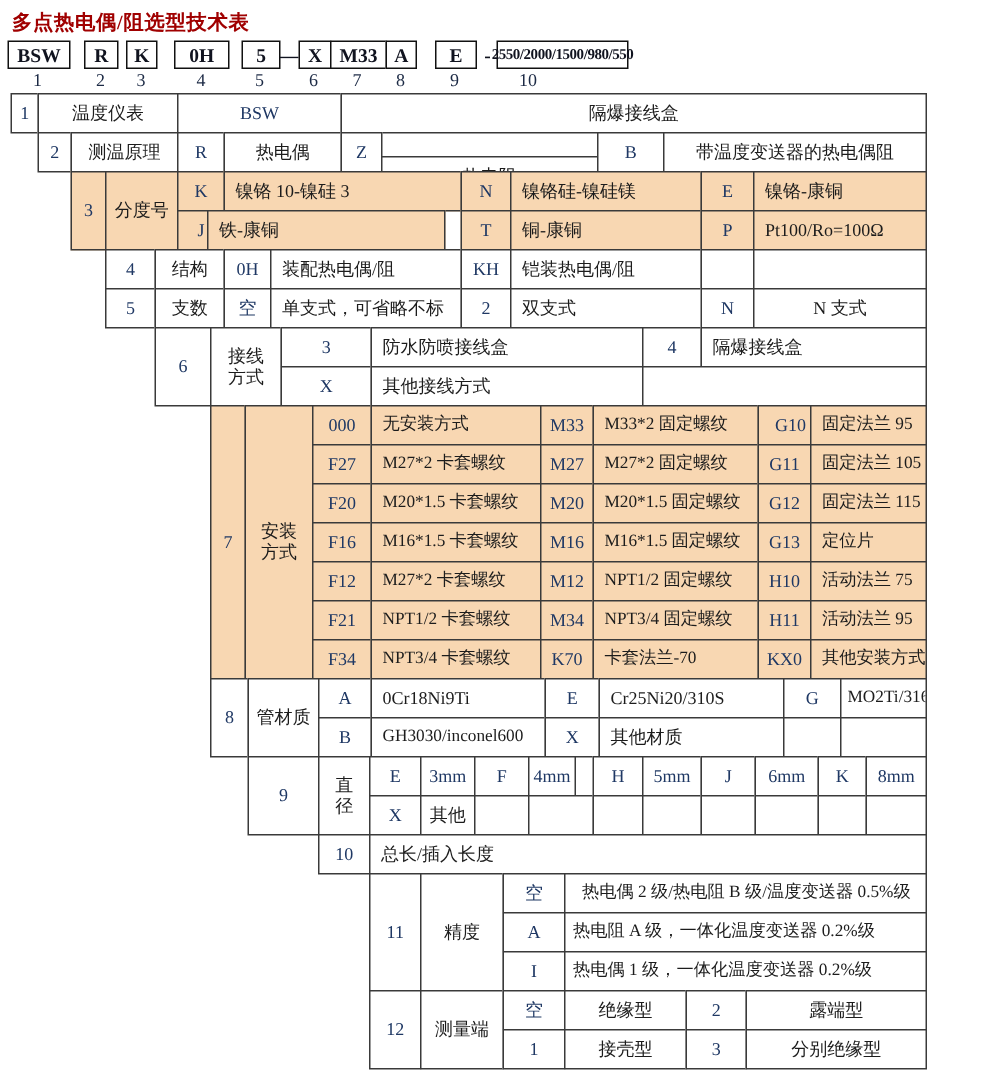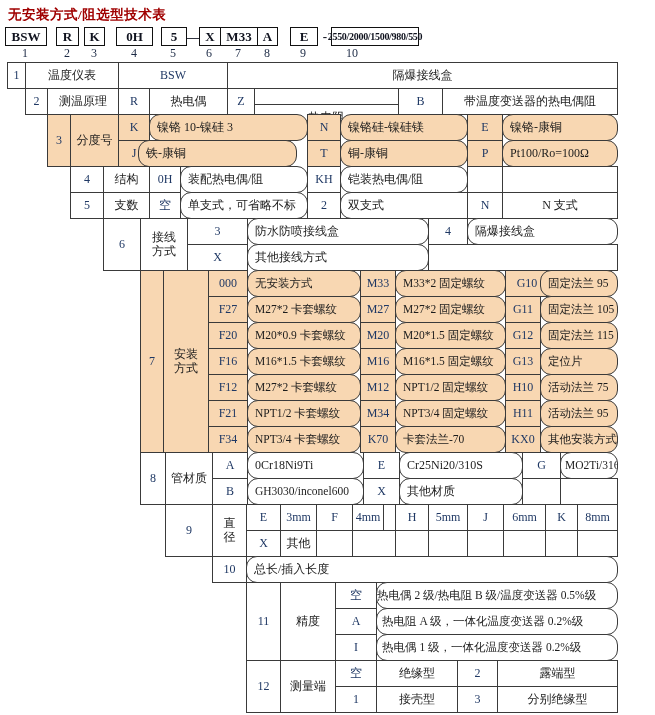--- a/index.html
+++ b/index.html
@@ -24,29 +24,29 @@
   .idx{
     position:absolute;top:46px;width:20px;height:14px;text-align:center;
     font-size:12px;color:#1c2a45;
   }
   .c{
     position:absolute;box-sizing:border-box;border:1px solid #3a3a3a;background:#fff;
     display:flex;align-items:center;justify-content:center;
     font-size:12px;color:#1c1c1c;line-height:1.15;white-space:pre-line;text-align:center;
     overflow:hidden;
   }
-  .c.left{justify-content:flex-start;text-align:center;padding-left:7px;border-radius:11px;}
+  .c.left{justify-content:flex-start;text-align:center;padding-left:7px;}
   .c.peach{background:#f8d7b2;}
   .c.code{color:#1f3864;font-family:"Liberation Serif","DejaVu Serif",serif;}
   .c.sm{font-size:11.5px;}
 </style>
 </head>
 <body>
 
-<div class="title">无安装方式/阻选型技术表</div>
+<div class="title">多点热电偶/阻选型技术表</div>
 
 <div class="box" style="left:5px;width:42px">BSW</div>
 <div class="box" style="left:56px;width:23px">R</div>
 <div class="box" style="left:84px;width:21px">K</div>
 <div class="box" style="left:116px;width:37px">0H</div>
 <div class="box" style="left:161px;width:26px">5</div>
 <div class="joiner" style="left:186px;width:14px">—</div>
 <div class="box" style="left:199px;width:22px">X</div>
 <div class="box" style="left:220px;width:38px">M33</div>
 <div class="box" style="left:257px;width:21px">A</div>
@@ -135,21 +135,21 @@
 <div class="c peach left sm" style="left:540px;top:270px;width:78px;height:27px">固定法兰 95</div>
 
 <div class="c code peach" style="left:208px;top:296px;width:40px;height:27px">F27</div>
 <div class="c peach left sm" style="left:247px;top:296px;width:114px;height:27px">M27*2 卡套螺纹</div>
 <div class="c code peach" style="left:360px;top:296px;width:36px;height:27px">M27</div>
 <div class="c peach left sm" style="left:395px;top:296px;width:111px;height:27px">M27*2 固定螺纹</div>
 <div class="c code peach" style="left:505px;top:296px;width:36px;height:27px">G11</div>
 <div class="c peach left sm" style="left:540px;top:296px;width:78px;height:27px">固定法兰 105</div>
 
 <div class="c code peach" style="left:208px;top:322px;width:40px;height:27px">F20</div>
-<div class="c peach left sm" style="left:247px;top:322px;width:114px;height:27px">M20*0.9 卡套螺纹</div>
+<div class="c peach left sm" style="left:247px;top:322px;width:114px;height:27px">M20*1.5 卡套螺纹</div>
 <div class="c code peach" style="left:360px;top:322px;width:36px;height:27px">M20</div>
 <div class="c peach left sm" style="left:395px;top:322px;width:111px;height:27px">M20*1.5 固定螺纹</div>
 <div class="c code peach" style="left:505px;top:322px;width:36px;height:27px">G12</div>
 <div class="c peach left sm" style="left:540px;top:322px;width:78px;height:27px">固定法兰 115</div>
 
 <div class="c code peach" style="left:208px;top:348px;width:40px;height:27px">F16</div>
 <div class="c peach left sm" style="left:247px;top:348px;width:114px;height:27px">M16*1.5 卡套螺纹</div>
 <div class="c code peach" style="left:360px;top:348px;width:36px;height:27px">M16</div>
 <div class="c peach left sm" style="left:395px;top:348px;width:111px;height:27px">M16*1.5 固定螺纹</div>
 <div class="c code peach" style="left:505px;top:348px;width:36px;height:27px">G13</div>
@@ -214,21 +214,21 @@
 <div class="c" style="left:503px;top:530px;width:43px;height:27px"></div>
 <div class="c" style="left:545px;top:530px;width:33px;height:27px"></div>
 <div class="c" style="left:577px;top:530px;width:41px;height:27px"></div>
 
 <div class="c code" style="left:212px;top:556px;width:35px;height:27px">10</div>
 <div class="c left" style="left:246px;top:556px;width:372px;height:27px">总长/插入长度</div>
 
 <div class="c code" style="left:246px;top:582px;width:35px;height:79px">11</div>
 <div class="c" style="left:280px;top:582px;width:56px;height:79px">精度</div>
 <div class="c code" style="left:335px;top:582px;width:42px;height:27px">空</div>
-<div class="c left sm" style="left:376px;top:582px;width:242px;height:27px;padding-left:0">热电偶 2 级/热电阻 B 级/温度变送器 0.5%级</div>
+<div class="c left sm" style="left:376px;top:582px;width:242px;height:27px;padding-left:11px">热电偶 2 级/热电阻 B 级/温度变送器 0.5%级</div>
 <div class="c code" style="left:335px;top:608px;width:42px;height:27px">A</div>
 <div class="c left sm" style="left:376px;top:608px;width:242px;height:27px;padding-left:5px">热电阻 A 级，一体化温度变送器 0.2%级</div>
 <div class="c code" style="left:335px;top:634px;width:42px;height:27px">I</div>
 <div class="c left sm" style="left:376px;top:634px;width:242px;height:27px;padding-left:5px">热电偶 1 级，一体化温度变送器 0.2%级</div>
 
 <div class="c code" style="left:246px;top:660px;width:35px;height:53px">12</div>
 <div class="c" style="left:280px;top:660px;width:56px;height:53px">测量端</div>
 <div class="c code" style="left:335px;top:660px;width:42px;height:27px">空</div>
 <div class="c" style="left:376px;top:660px;width:82px;height:27px">绝缘型</div>
 <div class="c code" style="left:457px;top:660px;width:41px;height:27px">2</div>

